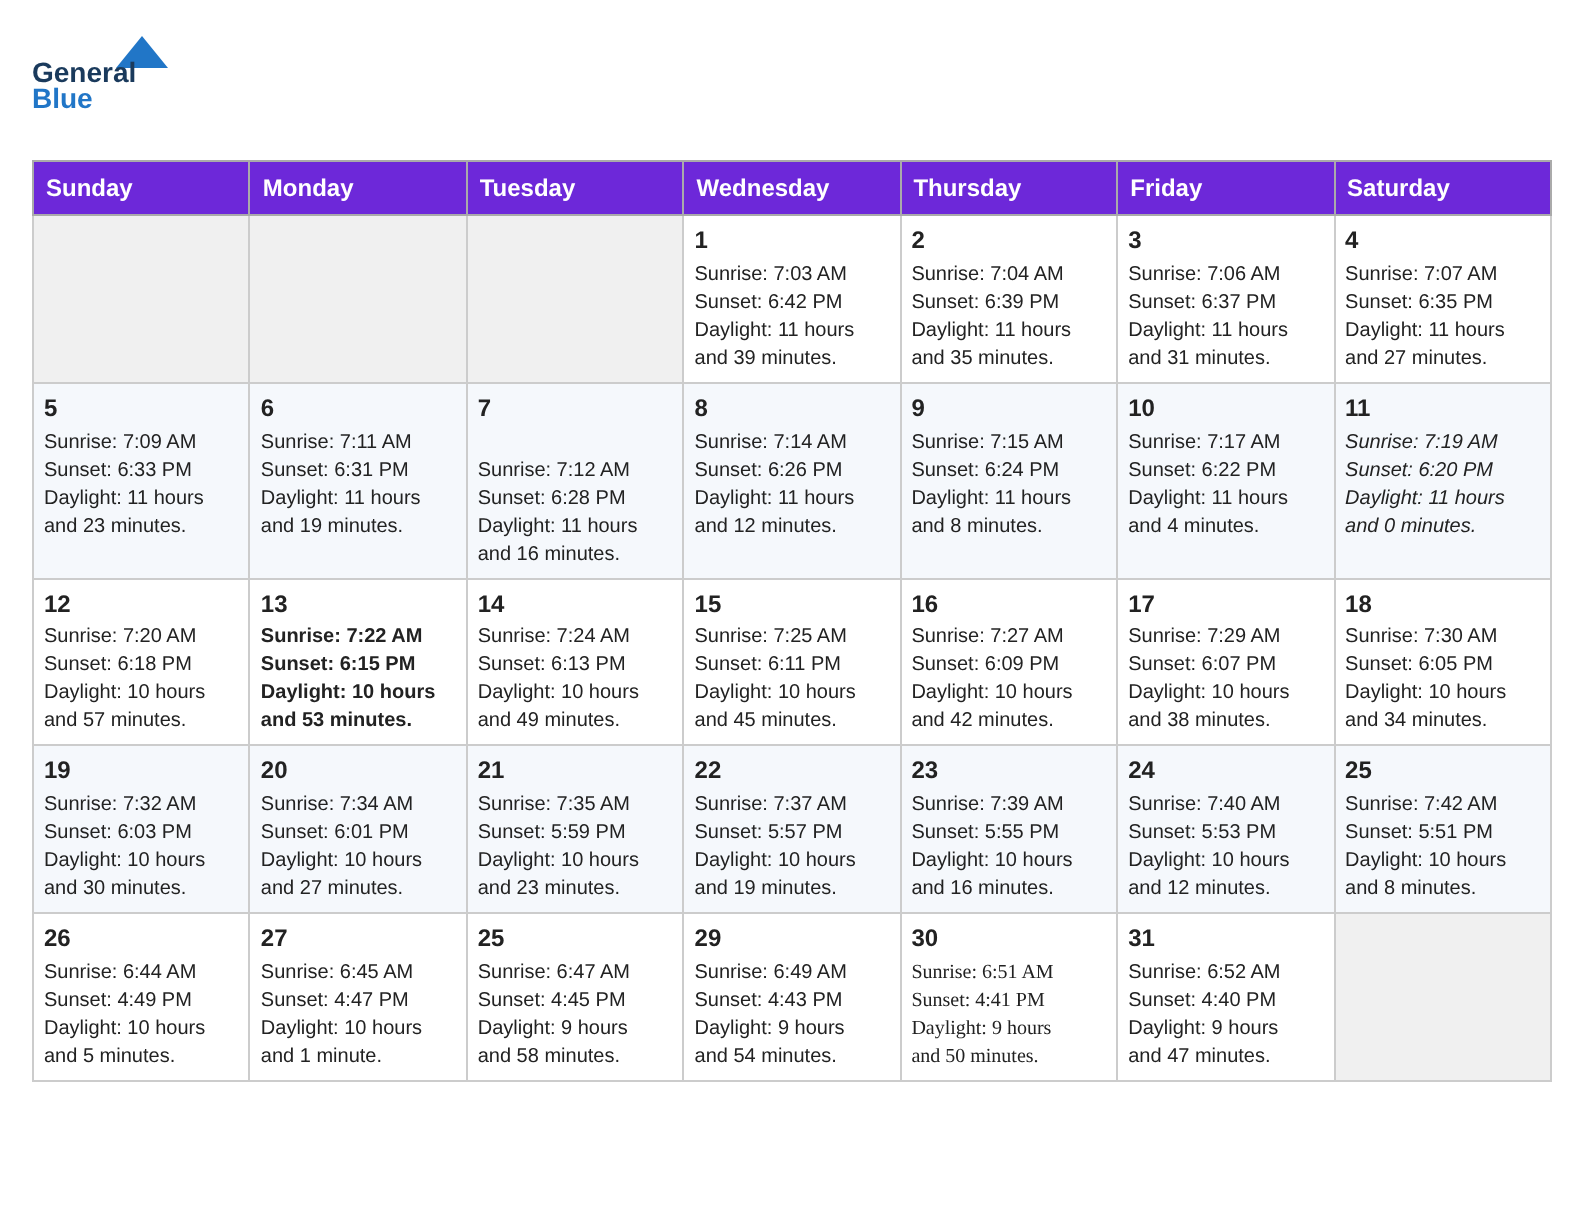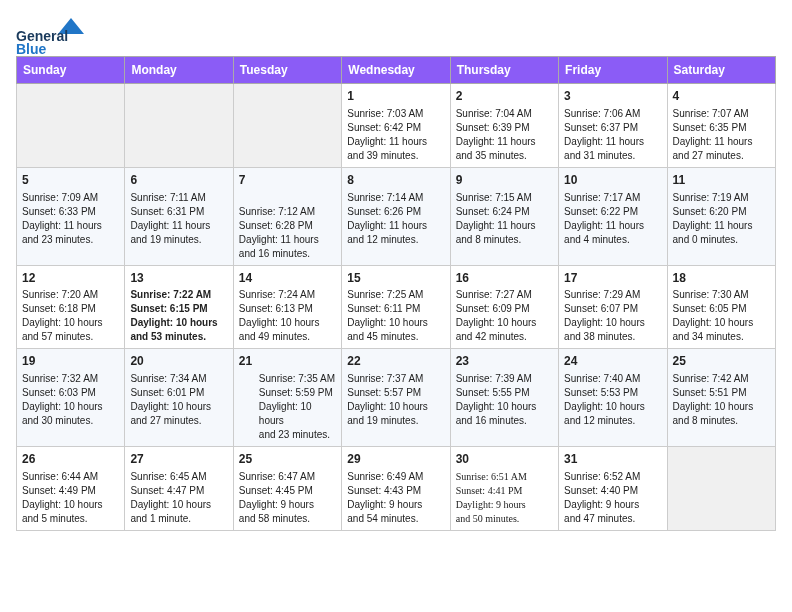--- a/index.html
+++ b/index.html
@@ -7,21 +7,21 @@
       font-family: Arial, sans-serif;
       background: #fff;
       width: 792px;
       min-height: 612px;
       padding: 16px;
     }
     .header {
       display: flex;
       align-items: flex-start;
       justify-content: space-between;
-      margin-bottom: 0;
+      margin-bottom: 24px;
     }
     .logo {
       display: flex;
       align-items: center;
       gap: 4px;
     }
     .title-block {
       text-align: right;
     }
     .month-title {
@@ -32,21 +32,21 @@
     .location {
       font-size: 15px;
       color: #333;
     }
     table {
       width: 100%;
       border-collapse: collapse;
       font-size: 11px;
     }
     thead tr th {
-      background-color: #8b5cf6;
+      background-color: #6d28d9;
       color: #fff;
       text-align: left;
       padding: 6px 6px;
       font-size: 12px;
       font-weight: bold;
       border: 1px solid #aaa;
     }
     tbody tr td {
       vertical-align: top;
       border: 1px solid #ccc;
@@ -175,21 +175,21 @@
         </td>
         <td>
           <span class="day-num">10</span>
           <div class="day-info" style="white-space: pre-line;">Sunrise: 7:17 AM
 Sunset: 6:22 PM
 Daylight: 11 hours
 and 4 minutes.</div>
         </td>
         <td>
           <span class="day-num">11</span>
-          <div class="day-info" style="white-space: pre-line;">Sunrise: 7:19 AM
+          <div class="day-info" style="white-space: pre-line; font-style: italic;">Sunrise: 7:19 AM
 Sunset: 6:20 PM
 Daylight: 11 hours
 and 0 minutes.</div>
         </td>
       </tr>
       <tr>
         <td>
           <span class="day-num">12</span>
           <div class="day-info" style="white-space: pre-line;">Sunrise: 7:20 AM
 Sunset: 6:18 PM
@@ -249,21 +249,21 @@
         </td>
         <td>
           <span class="day-num">20</span>
           <div class="day-info" style="white-space: pre-line;">Sunrise: 7:34 AM
 Sunset: 6:01 PM
 Daylight: 10 hours
 and 27 minutes.</div>
         </td>
         <td>
           <span class="day-num">21</span>
-          <div class="day-info" style="white-space: pre-line; margin-left: 20px;">Sunrise: 7:35 AM
+          <div class="day-info" style="white-space: pre-line;">Sunrise: 7:35 AM
 Sunset: 5:59 PM
 Daylight: 10 hours
 and 23 minutes.</div>
         </td>
         <td>
           <span class="day-num">22</span>
           <div class="day-info" style="white-space: pre-line;">Sunrise: 7:37 AM
 Sunset: 5:57 PM
 Daylight: 10 hours
 and 19 minutes.</div>

